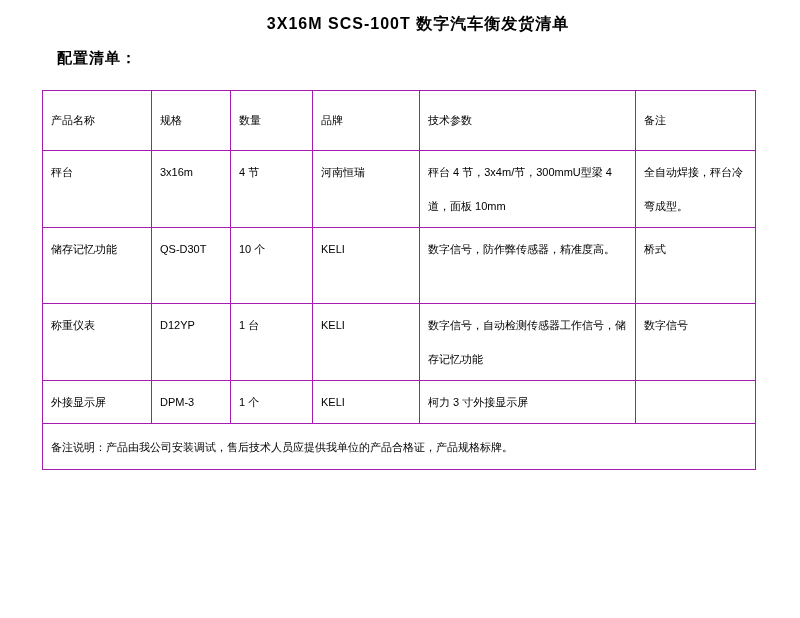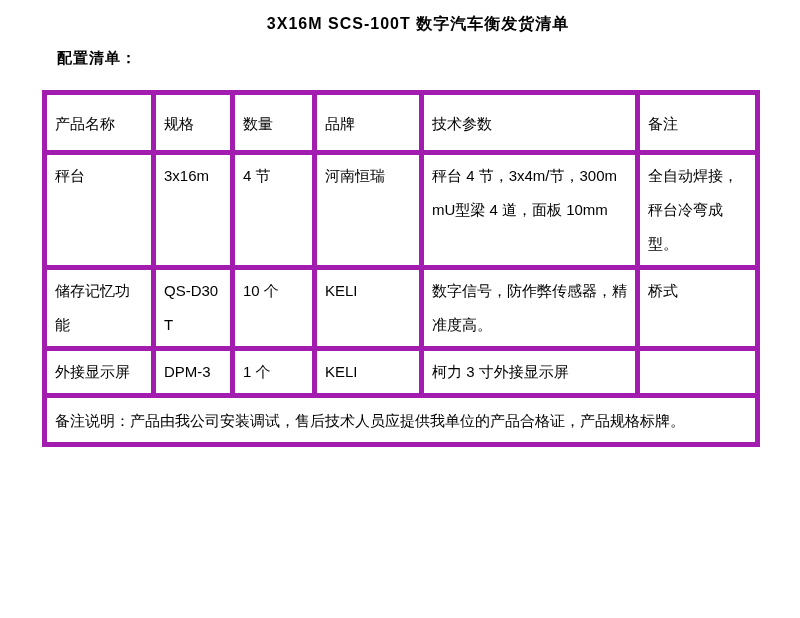--- a/index.html
+++ b/index.html
@@ -33,24 +33,24 @@
     padding-left: 15px;
   }
   table.product-table {
     margin: 22px 0 0 42px;
     width: 713px;
     border-collapse: collapse;
     table-layout: fixed;
   }
   table.product-table th,
   table.product-table td {
-    border: 5px solid #a21caf;
+    border: 1px solid #a21caf;
     vertical-align: top;
     text-align: left;
-    font-size: 15px;
+    font-size: 11px;
     font-weight: normal;
     line-height: 34px;
     padding: 4px 8px;
     overflow: hidden;
     word-break: break-all;
   }
   tr.header-row { height: 60px; }
   tr.header-row th { padding-top: 12px; }
   tr.row-tall { height: 76px; }
   tr.row-short { height: 40px; }
@@ -97,20 +97,28 @@
 
     <tr class="row-tall">
       <td>储存记忆功能</td>
       <td>QS-D30T</td>
       <td>10 个</td>
       <td>KELI</td>
       <td>数字信号，防作弊传感器，精准度高。</td>
       <td>桥式</td>
     </tr>
 
+    <tr class="row-tall">
+      <td>称重仪表</td>
+      <td>D12YP</td>
+      <td>1 台</td>
+      <td>KELI</td>
+      <td>数字信号，自动检测传感器工作信号，储存记忆功能</td>
+      <td>数字信号</td>
+    </tr>
 
 
     <tr class="row-short">
       <td>外接显示屏</td>
       <td>DPM-3</td>
       <td>1 个</td>
       <td>KELI</td>
       <td>柯力 3 寸外接显示屏</td>
       <td></td>
     </tr>

